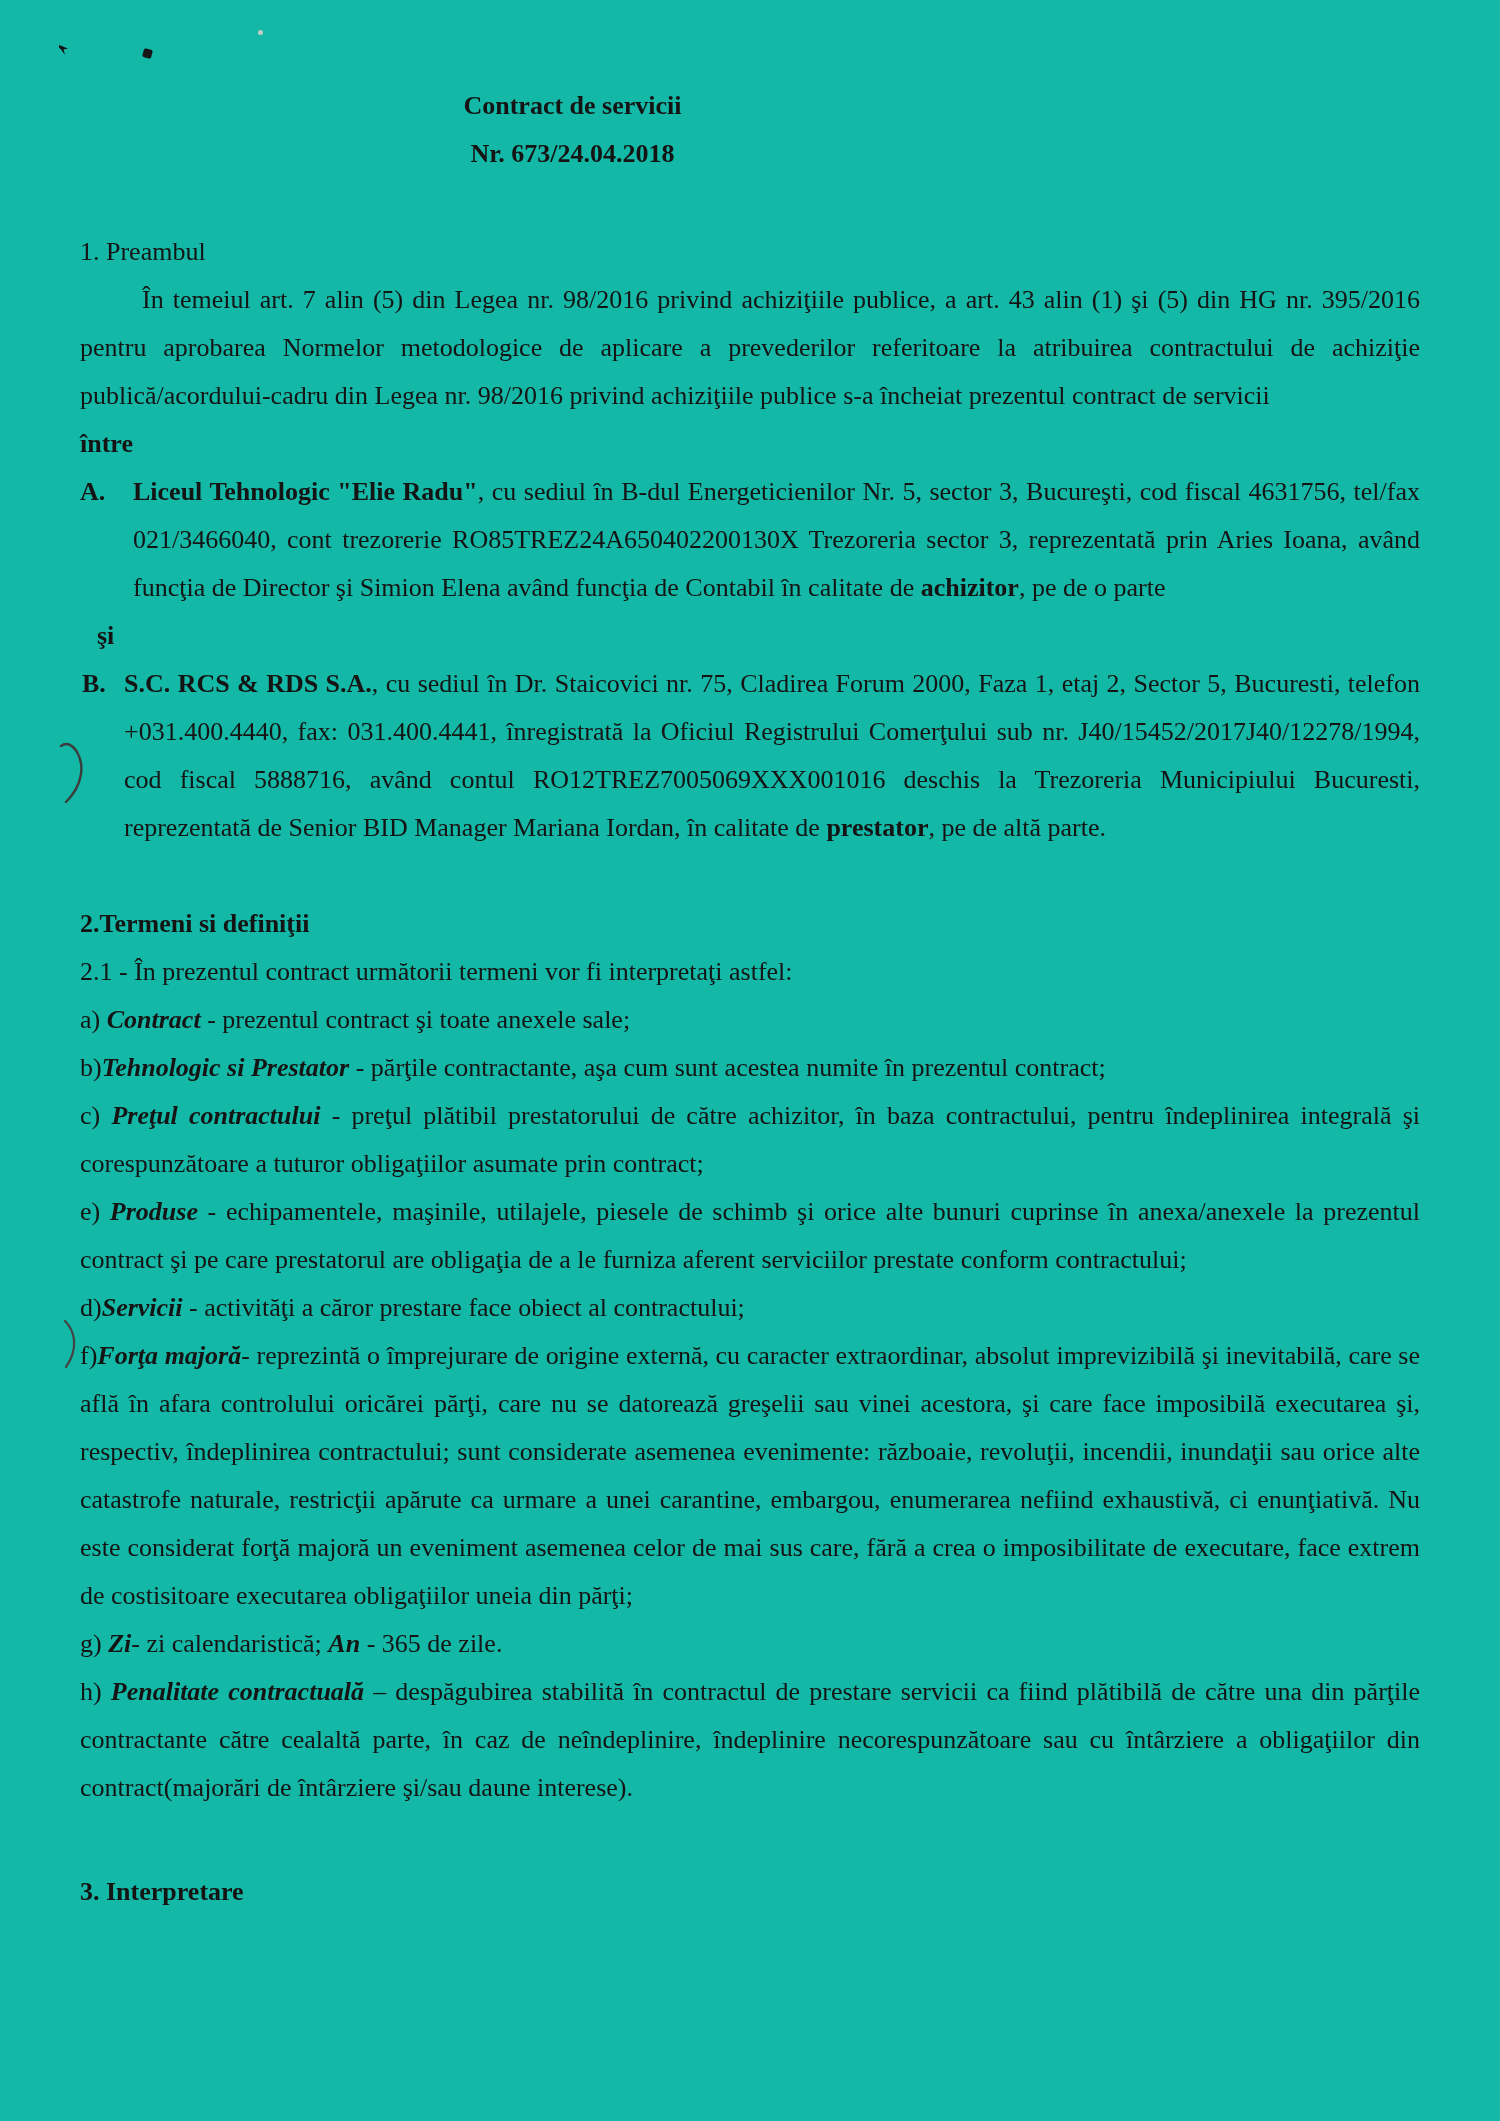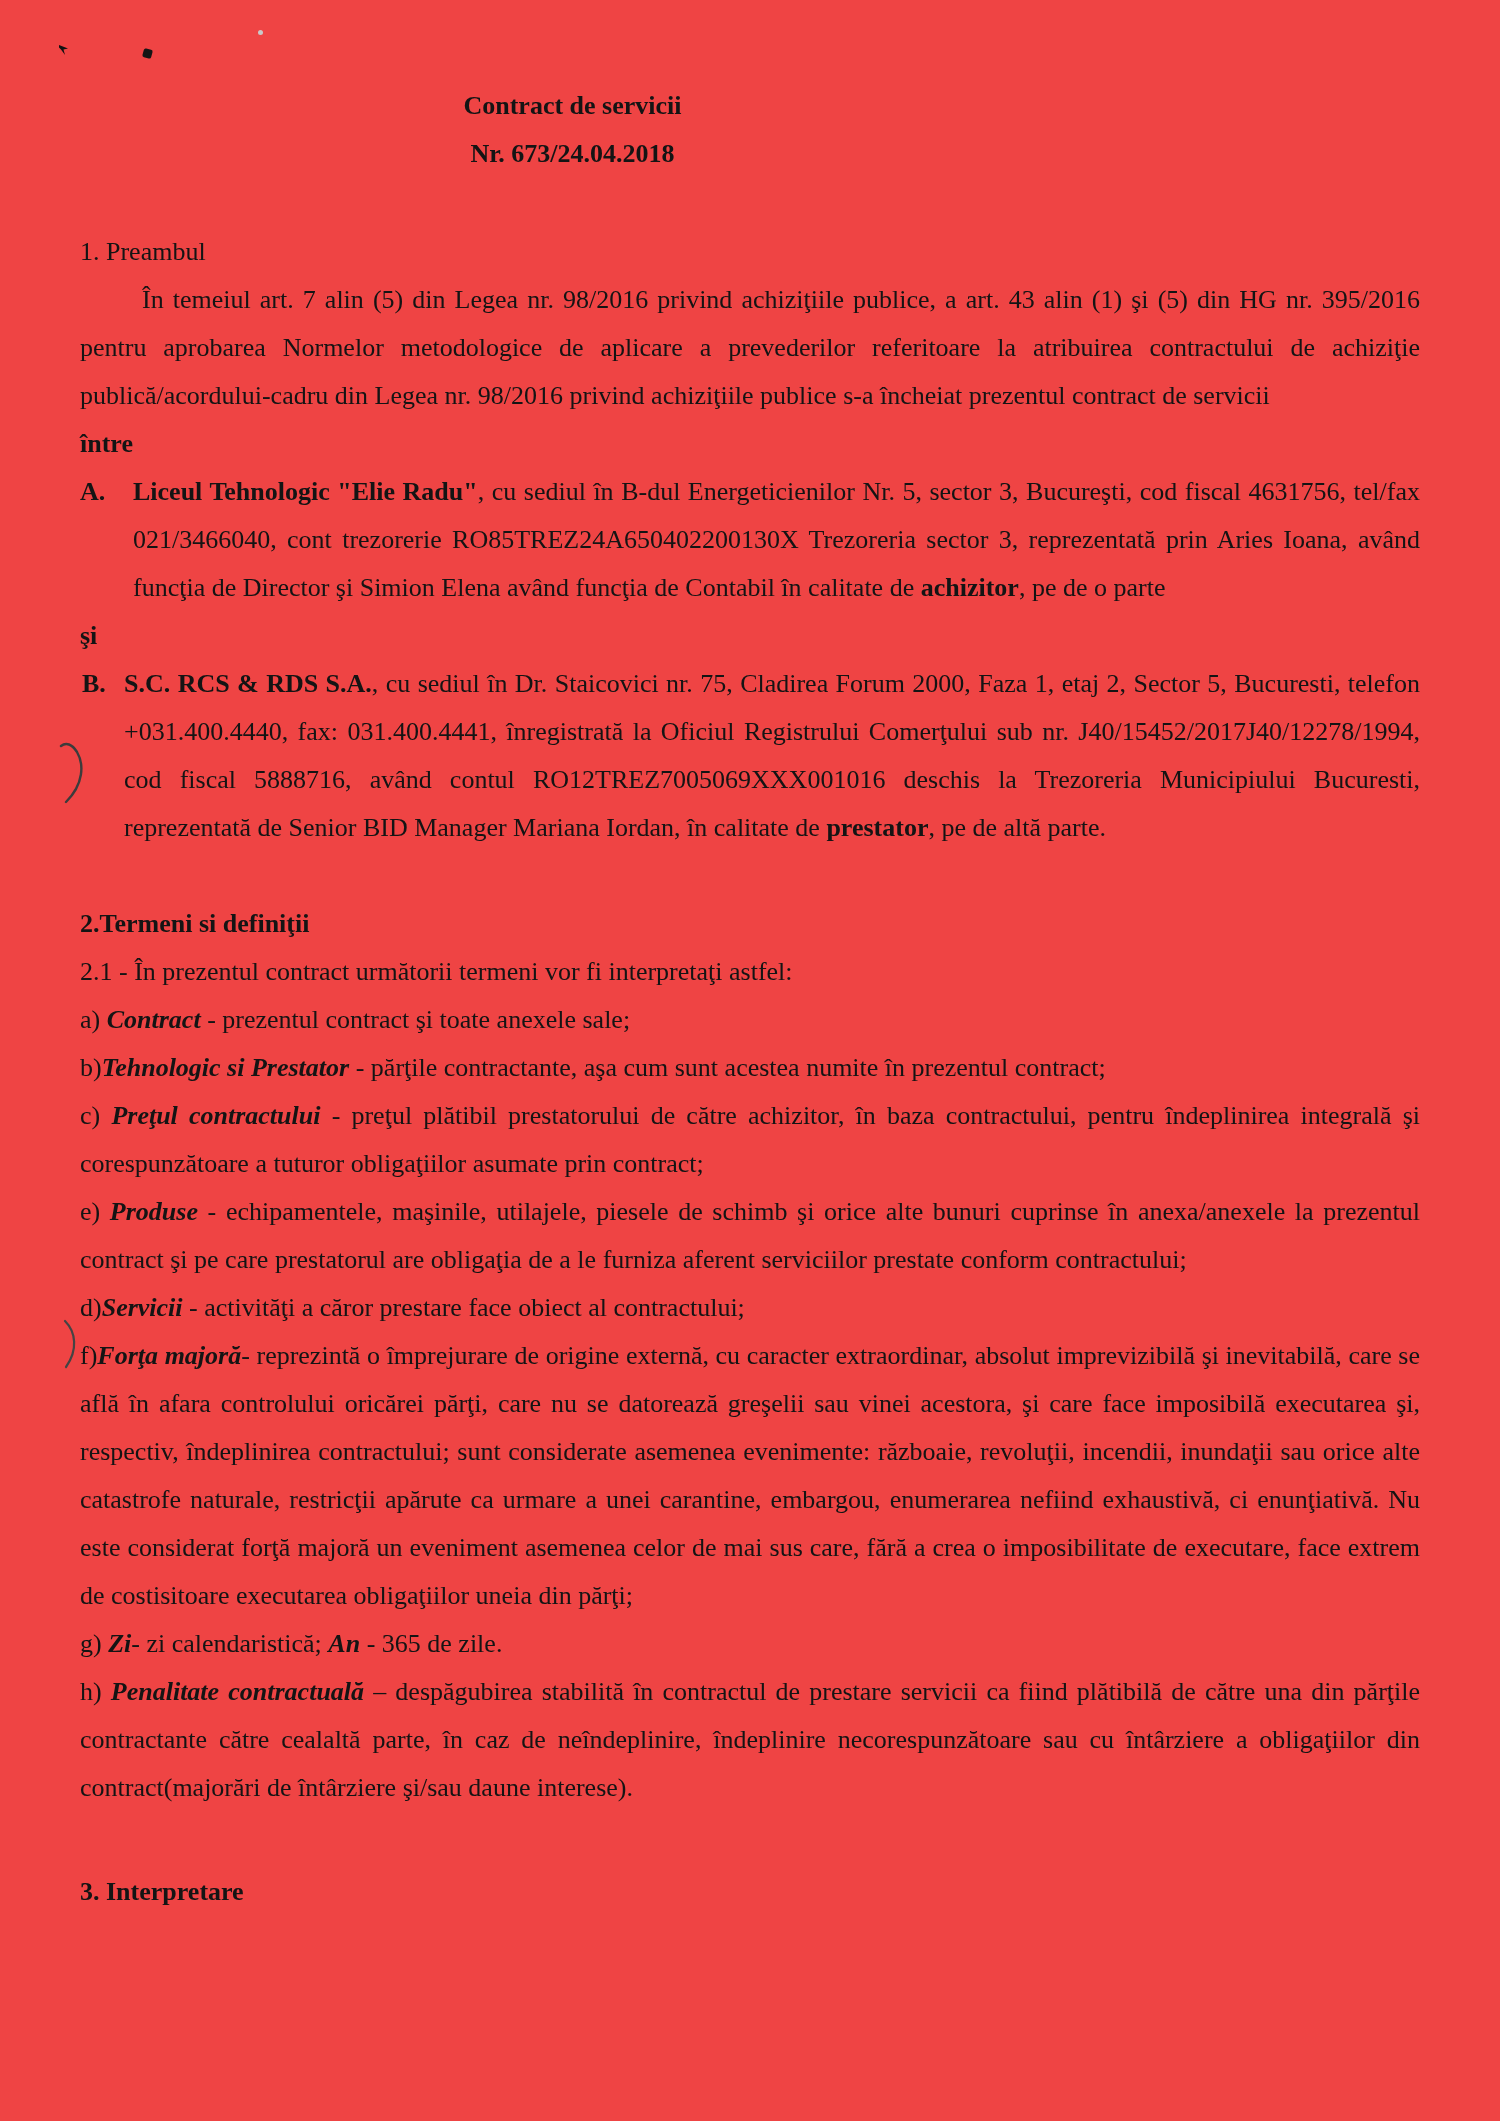--- a/index.html
+++ b/index.html
@@ -1,42 +1,42 @@
 <!DOCTYPE html>
 <html><head>
 <meta charset="utf-8">
 <style>
   * { margin:0; padding:0; box-sizing:border-box; }
   html, body { background:#ffffff; }
   .page {
     position:relative;
     width:1500px;
     height:2121px;
-    background:#ef4444;
+    background:#14b8a6;
     color:#141414;
     font-family:"Liberation Serif","DejaVu Serif",serif;
     font-size:26px;
     line-height:48px;
     padding:82px 80px 0 80px;
     overflow:hidden;
   }
   p { text-align:justify; }
   .bold { font-weight:bold; }
   .term { font-weight:bold; font-style:italic; }
   .title-block { width:985px; text-align:center; }
   .title-block p { text-align:center; font-weight:bold; }
   .head1 { margin-top:50px; font-weight:normal; }
   .head2 { margin-top:48px; font-weight:bold; }
   .head3 { margin-top:56px; font-weight:bold; }
   .indent { text-indent:62px; }
   .party-a { margin-left:53px; position:relative; }
   .party-a .marker { position:absolute; left:-53px; top:0; font-weight:bold; }
   .party-b { margin-left:44px; position:relative; }
   .party-b .marker { position:absolute; left:-42px; top:0; font-weight:bold; }
-  .si { }
+  .si { margin-left:17px; }
   
   .artifact { position:absolute; display:block; }
   .speck2 { left:143px; top:49px; width:9px; height:9px; background:#151515; border-radius:2px; transform:rotate(15deg); }
   .speck3 { left:258px; top:30px; width:5px; height:5px; background:#c9c9c9; border-radius:50%; }
 </style>
 </head>
 <body>
 
 <div class="page">
 

